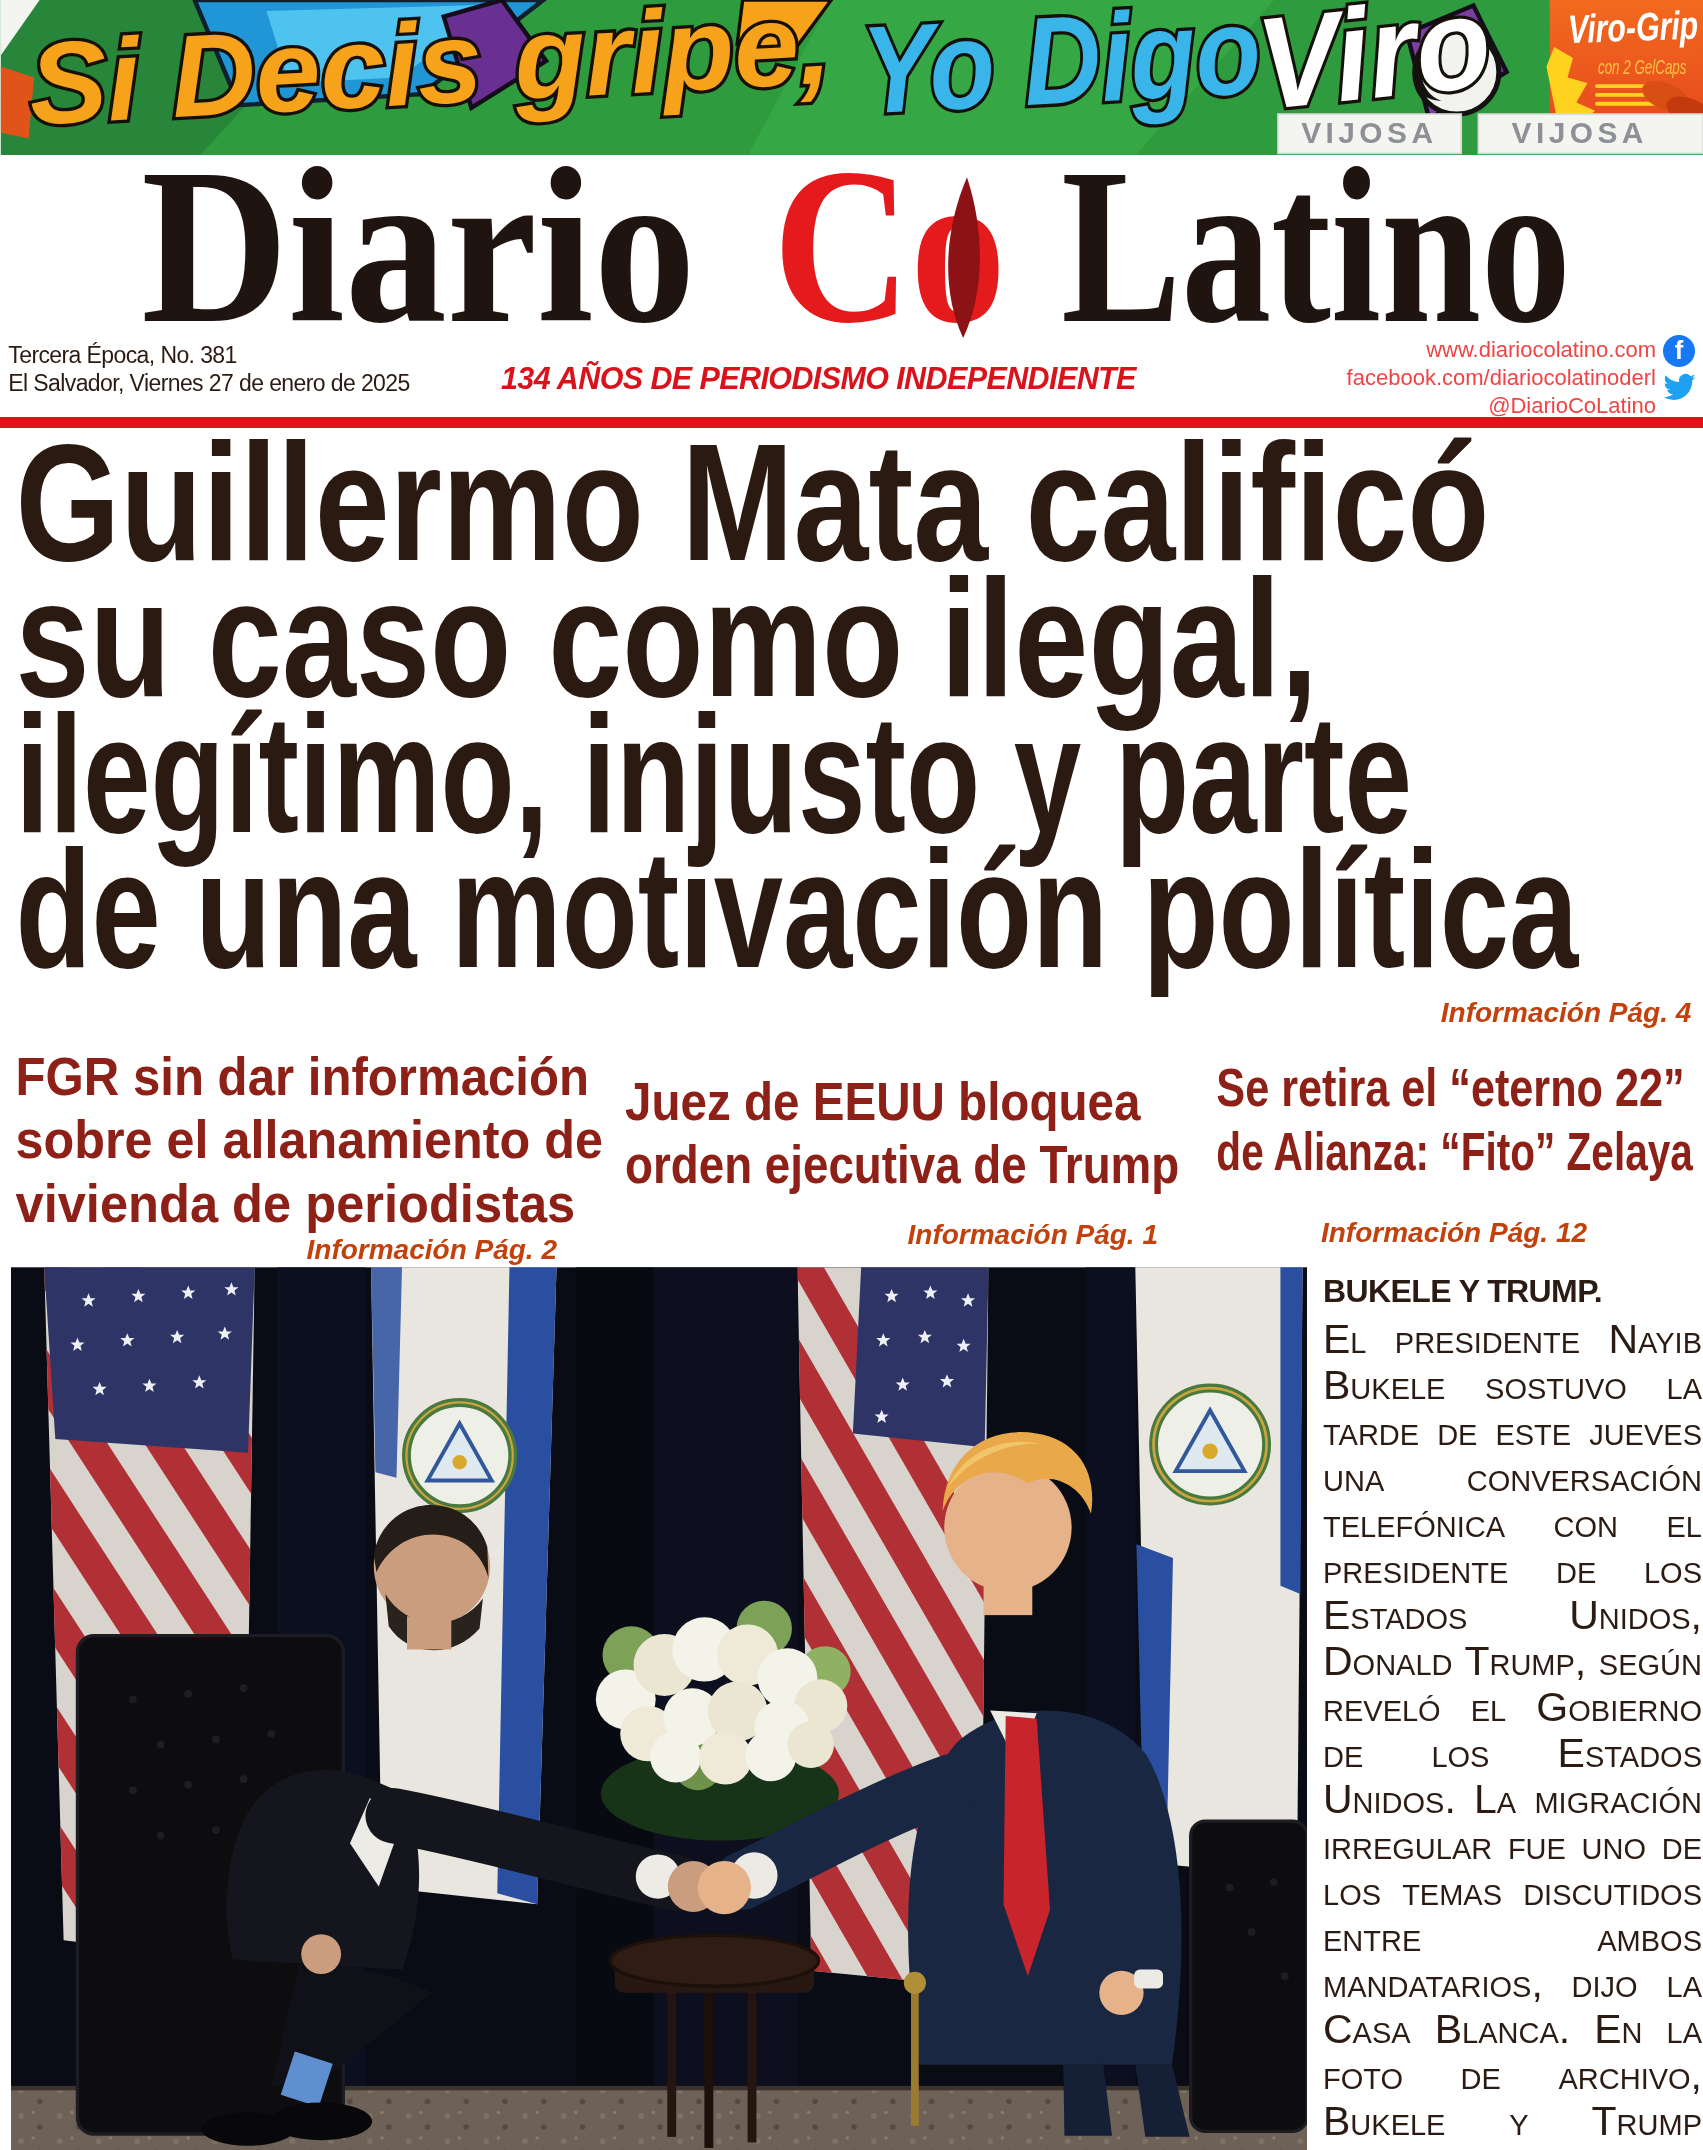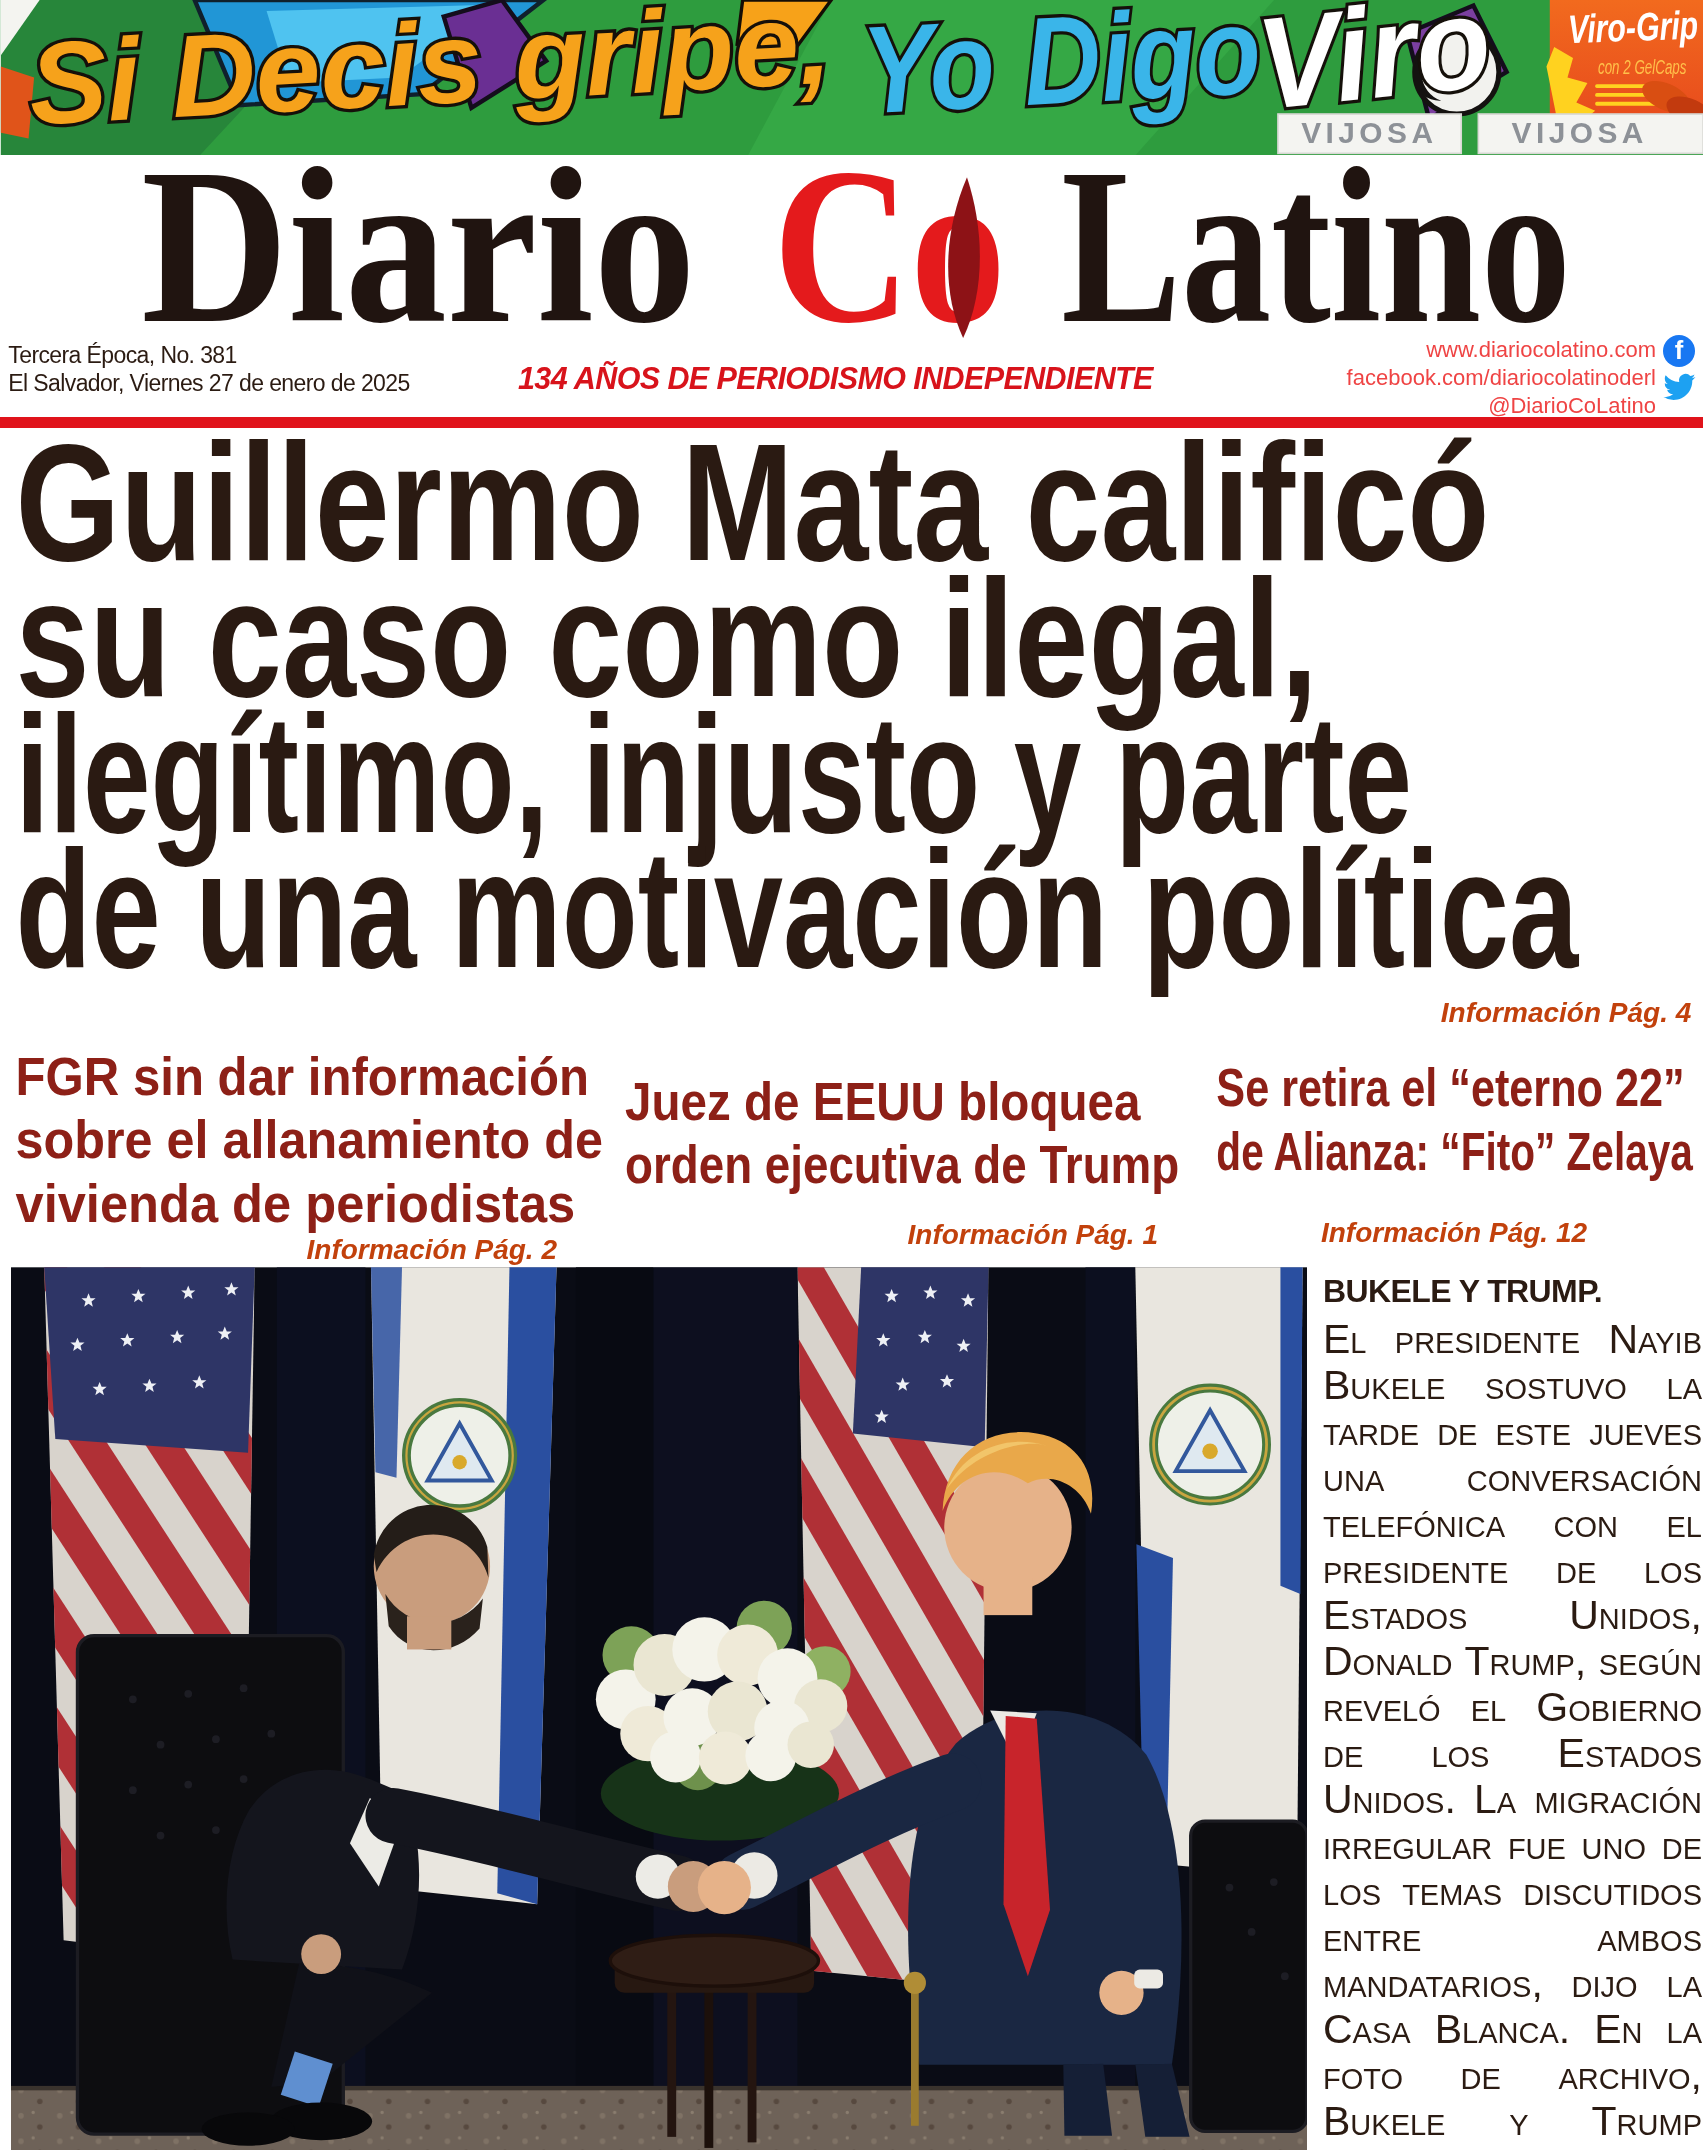--- a/index.html
+++ b/index.html
@@ -3,21 +3,21 @@
 <meta charset="utf-8">
 <style>
   html,body{margin:0;padding:0;}
   body{
     width:1704px;height:2151px;position:relative;overflow:hidden;
     background:#ffffff;font-family:"Liberation Sans",sans-serif;
   }
   .abs{position:absolute;}
   
   .edition{left:8.3px;top:341px;color:#2b1b12;font-size:23px;line-height:28px;letter-spacing:-0.6px;}
-  .slogan{left:518px;top:361px;width:858px;color:#d8131b;font-size:30.5px;font-weight:bold;font-style:italic;letter-spacing:-0.6px;white-space:nowrap;}
+  .slogan{left:501px;top:361px;width:858px;color:#d8131b;font-size:30.5px;font-weight:bold;font-style:italic;letter-spacing:-0.6px;white-space:nowrap;}
   .contact{left:1274px;top:336px;width:382px;text-align:right;color:#ef4444;font-size:22px;line-height:28px;}
   .fb-badge{left:1663px;top:335px;width:32px;height:32px;border-radius:50%;background:#1877f2;color:#fff;
             font-weight:bold;font-size:25.5px;text-align:center;line-height:31px;}
   .red-rule{left:0;top:417px;width:1704px;height:10.5px;background:#e0131b;}
   
   .pageref{color:#c2410c;font-weight:bold;font-style:italic;font-size:28px;white-space:nowrap;}
   .pr-main{right:12.7px;top:997px;}
   .pr-1{left:0;top:1234px;width:557px;text-align:right;}
   .pr-2{left:625px;top:1219px;width:533px;text-align:right;}
   .pr-3{left:1216px;top:1217px;width:476px;text-align:center;}

